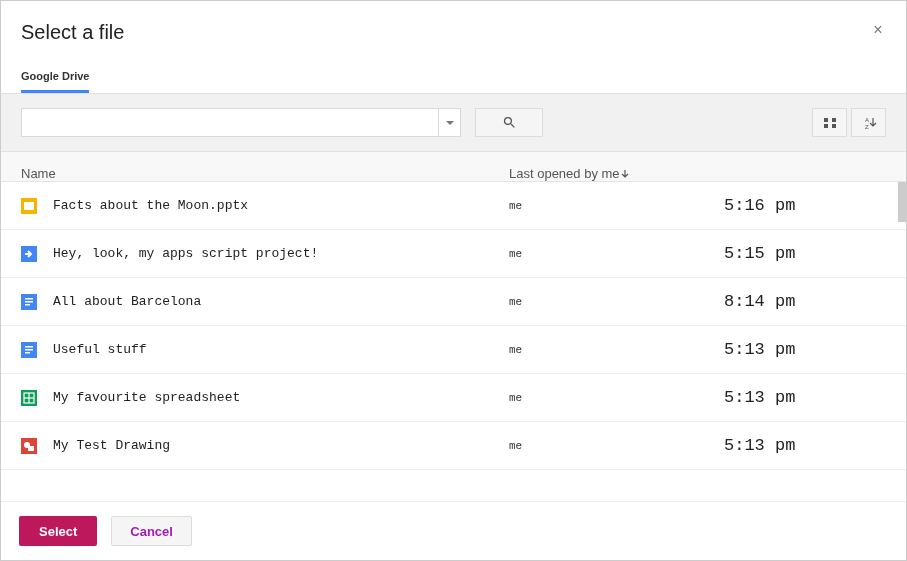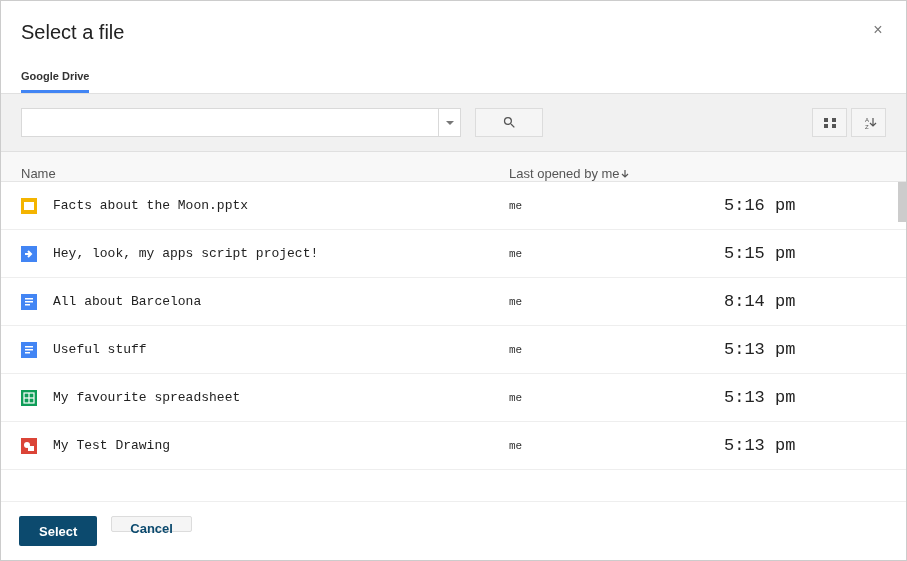--- a/index.html
+++ b/index.html
@@ -152,37 +152,37 @@
       background: #ccc;
       border-radius: 0;
     }
     .footer {
       padding: 14px 18px;
       border-top: 1px solid #eee;
       display: flex;
       gap: 14px;
     }
     .btn-select {
-      background: #0c4a6e;
+      background: #be185d;
       color: #fff;
       font-weight: bold;
       border: none;
       padding: 0 20px;
       height: 30px;
       font-size: 13px;
       cursor: default;
       border-radius: 2px;
     }
     .btn-cancel {
       background: #f5f5f5;
-      color: #0c4a6e;
+      color: #a21caf;
       border: 1px solid #dcdcdc;
       font-weight: bold;
       padding: 4px 18px;
-      height: 16px;
+      height: 30px;
       font-size: 13px;
       cursor: pointer;
       border-radius: 2px;
     }
   </style>
 </head>
 <body>
 
 <div class="dialog">
 

